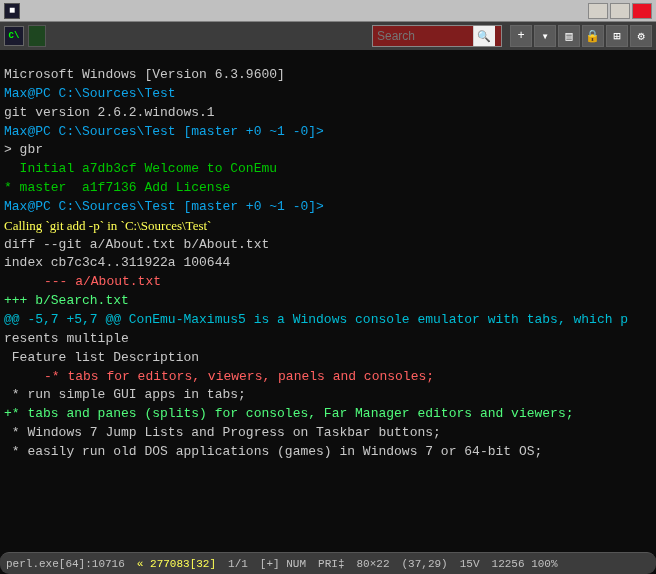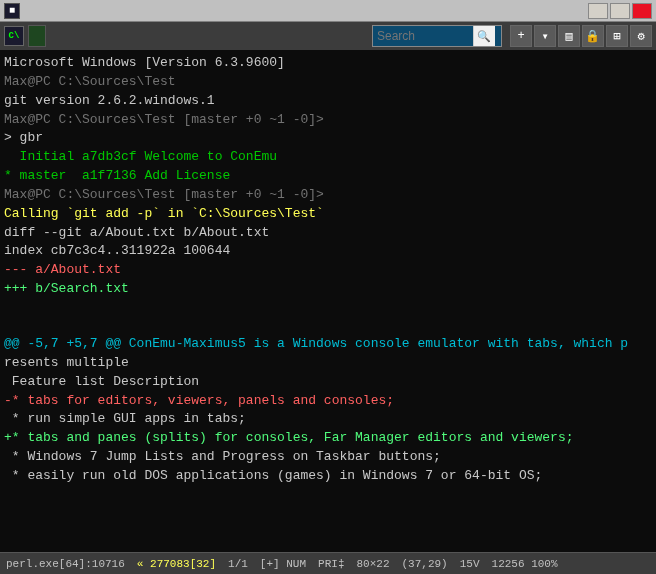--- a/index.html
+++ b/index.html
@@ -74,21 +74,21 @@
       align-items: center;
       color: #c0c0c0;
       font-family: 'Segoe UI', Arial, sans-serif;
       font-size: 12px;
       cursor: pointer;
     }
     .search-box {
       margin-left: auto;
       display: flex;
       align-items: center;
-      background: #0c4a6e;
+      background: #7f1d1d;
       border: 1px solid #888;
       height: 22px;
       width: 130px;
     }
     .search-input {
       border: none; outline: none;
       background: transparent;
       width: 100px;
       font-size: 12px;
       padding: 0 4px;
@@ -113,45 +113,46 @@
       cursor: pointer;
       font-size: 12px;
       background: #5a5a5a;
       color: #fff;
     }
 
     
     .terminal {
       background: #0c0c0c;
       color: #c0c0c0;
-      padding: 4px 4px;
+      padding: 16px 4px;
       height: calc(574px - 22px - 28px - 22px);
       overflow: hidden;
       line-height: 1.45;
       font-size: 13px;
     }
     .line { white-space: pre; display: block; }
-    .cyan { color: #737373; }
+    .cyan { color: #0ea5e9; }
     .white { color: #c8c8c8; }
     .green { color: #00c800; }
-    .yellow { color: #c8c800; }
-    .diff-minus { color: #ff6060; }
+    .yellow { color: #c8c800; font-family: Liberation Serif, serif; }
+    .diff-minus { color: #ff6060; margin-left: 40px; }
     .diff-plus { color: #50fa7b; }
-    .diff-at { color: #00bcd4; margin-top: 36px; }
+    .diff-at { color: #00bcd4; }
     .stage { color: #ffff00; }
 
     
     .status-bar {
       background: #3c3c3c;
       height: 22px;
       display: flex;
       align-items: center;
       padding: 0 6px;
       gap: 12px;
       border-top: 1px solid #555;
+      border-radius: 9px;
     }
     .status-item {
       font-family: 'Courier New', Courier, monospace;
       font-size: 11px;
       color: #c0c0c0;
     }
     .status-item.highlight { color: #ffff55; }
   </style>
 </head>
 <body>

